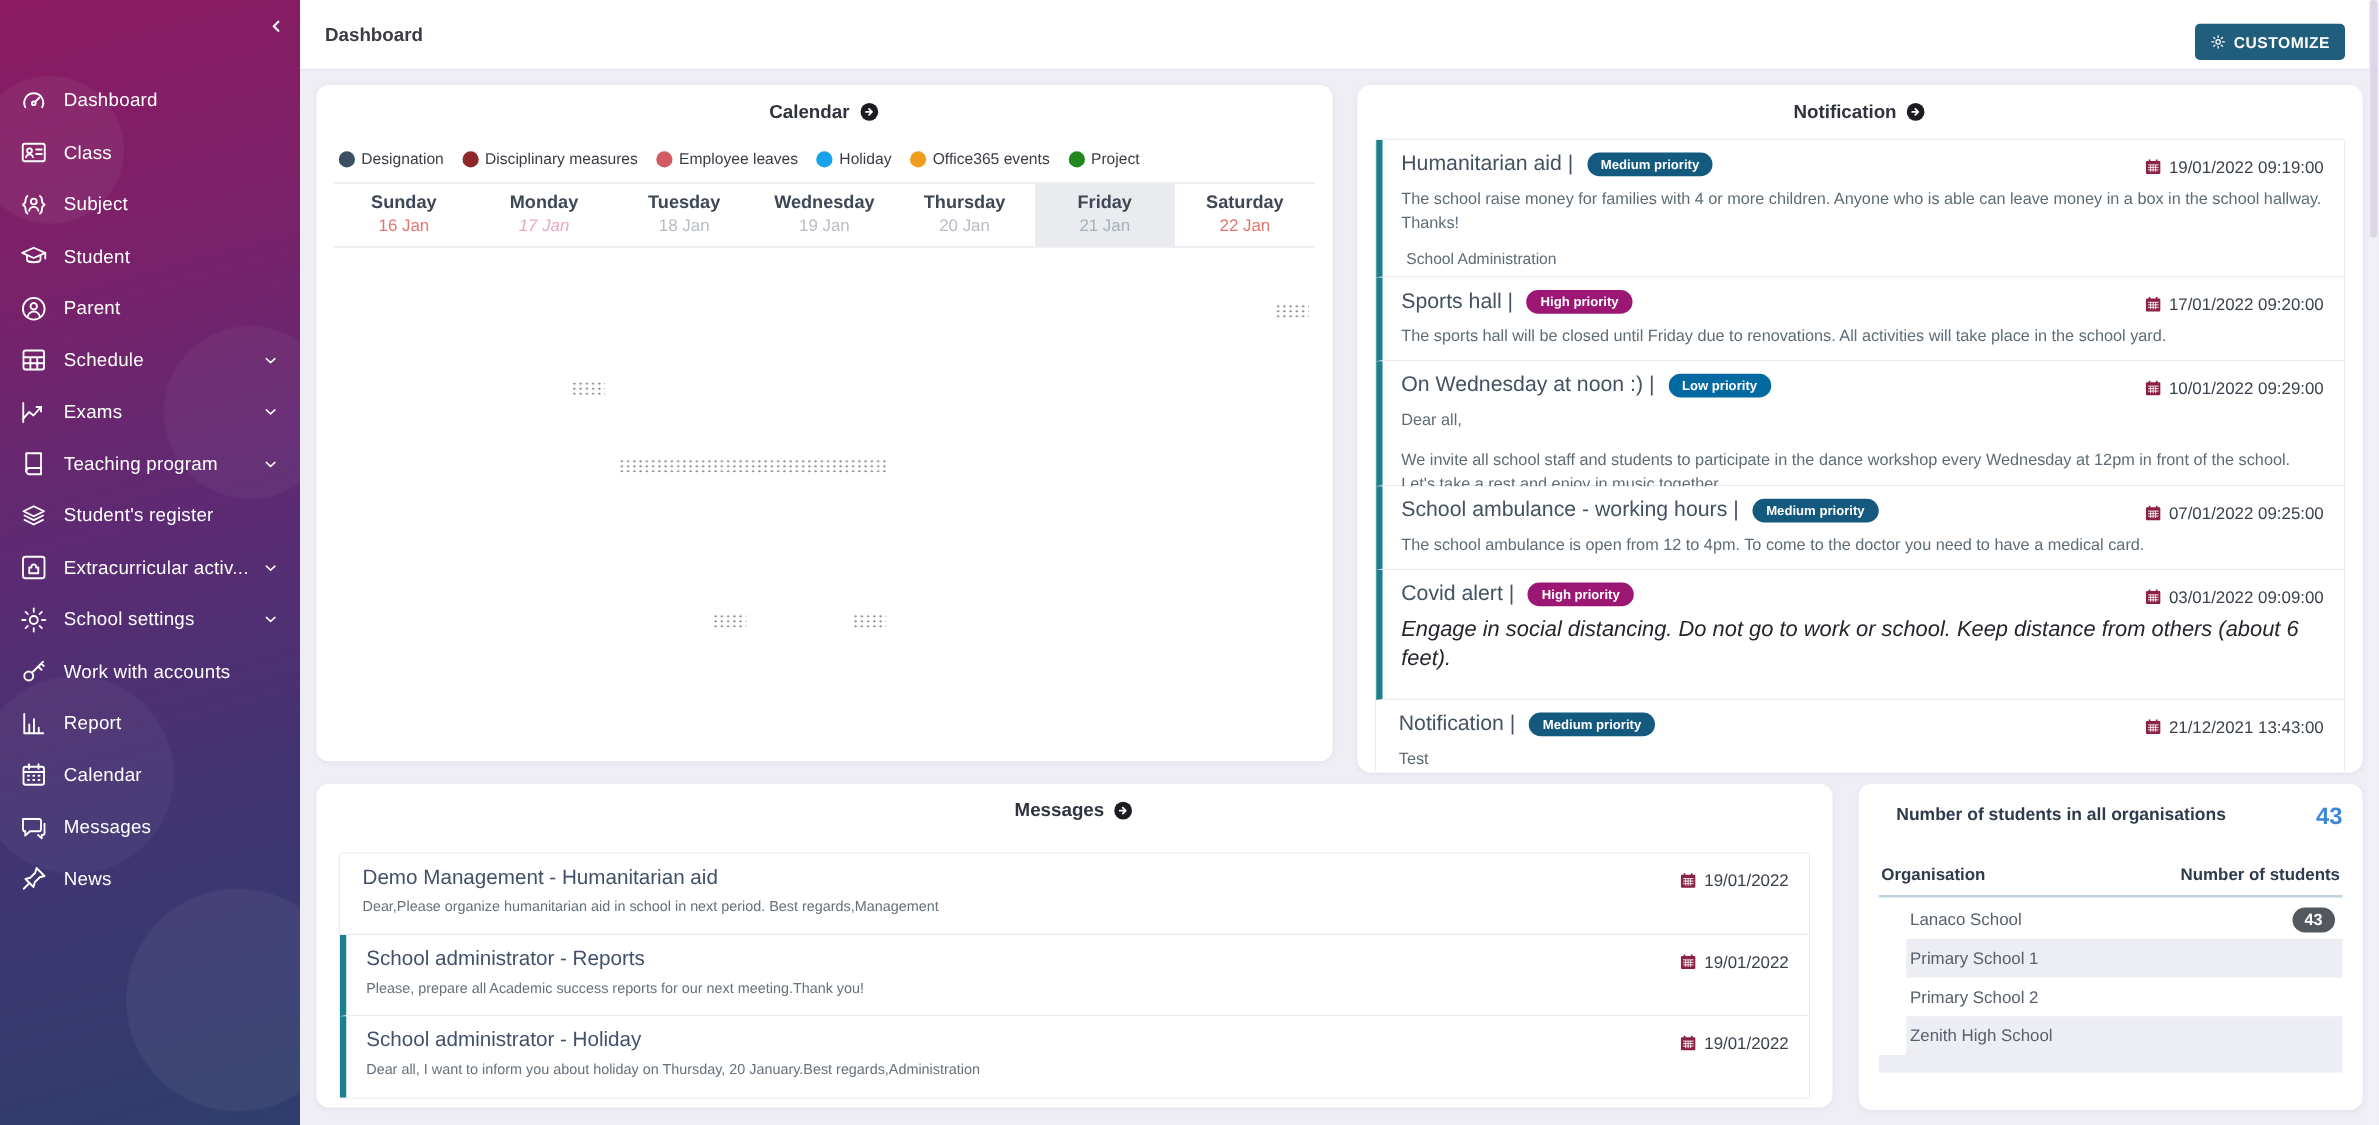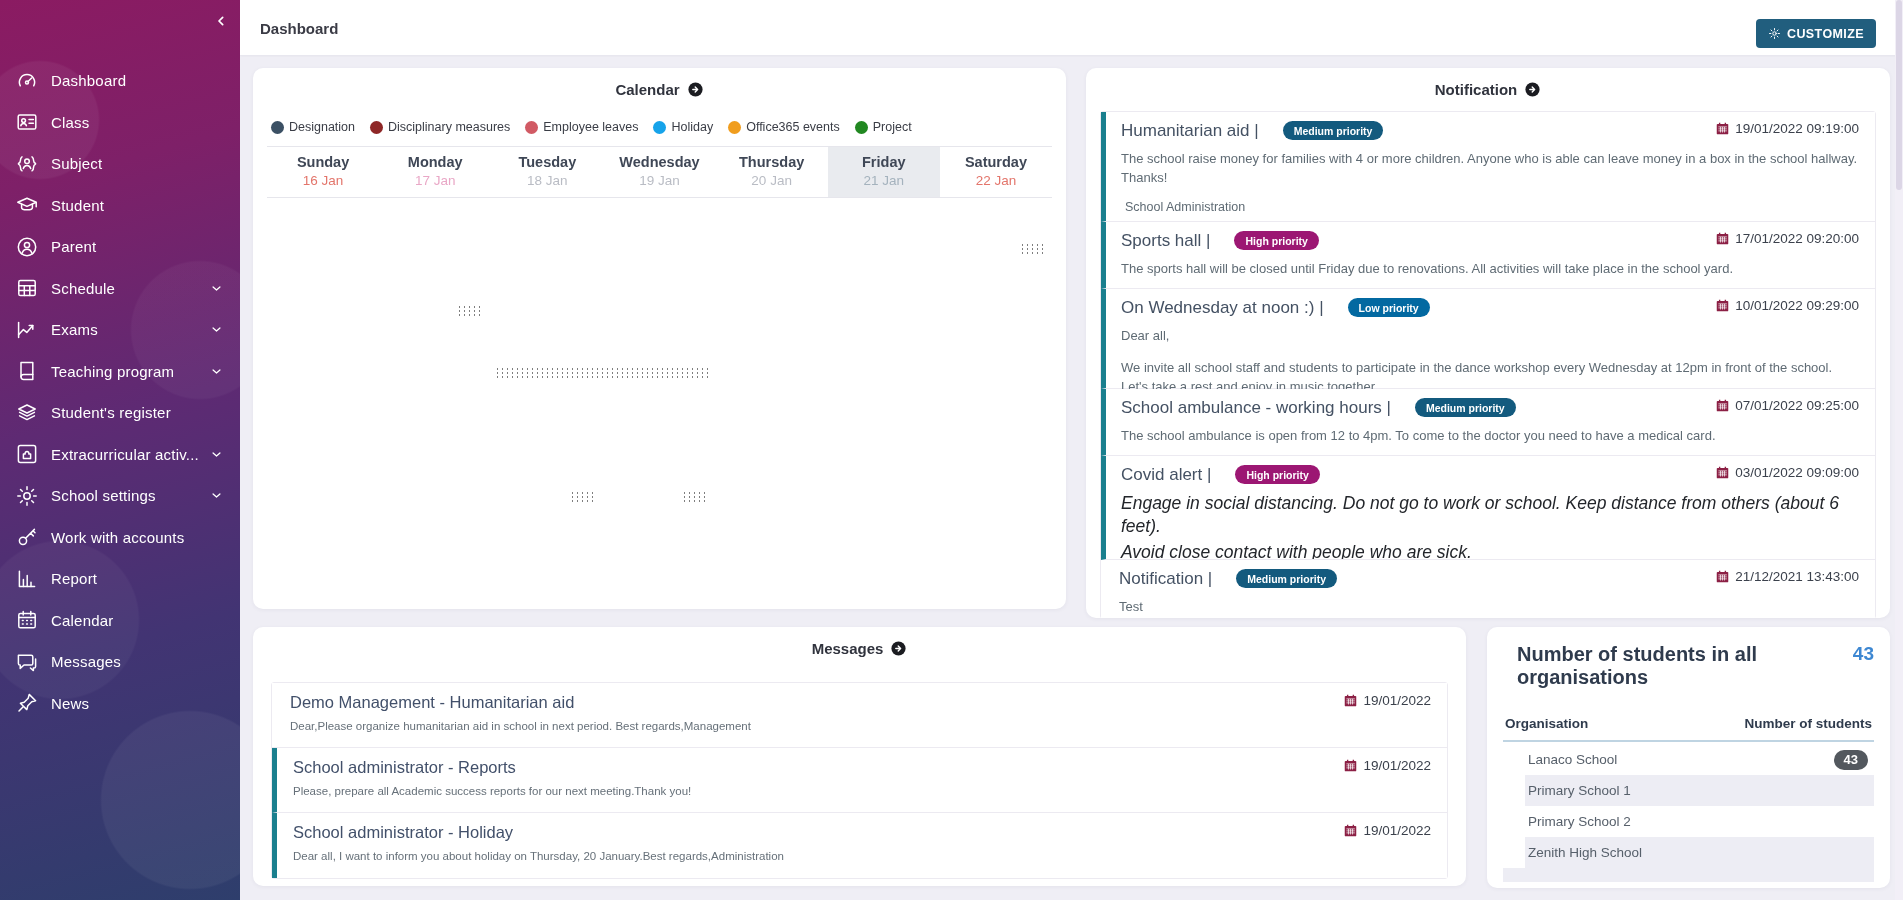--- a/index.html
+++ b/index.html
@@ -80,21 +80,21 @@
   #notification-card{ left:1086px; top:68px; width:804px; height:550px; padding:0 14px;}
   .n-list{ margin-top:13px; border:1px solid #eceaf1; border-radius:3px; background:#fff;}
   .n-item{ position:relative; border-bottom:1px solid #eceaf1; padding:9px 16px 6px 18px;
     background:#fff; cursor:pointer;}
   .n-item.accent{ border-left:5px solid #1a7f8e; padding-left:15px;}
   .n-item.h1{ height:110px;}
   .n-item.h66{ height:67px;}
   .n-item.h3{ height:100px;}
   .n-item.covid{ height:104px; overflow:hidden;}
   .n-item.hlast{ height:58px; border-bottom:none;}
-  .n-titlerow{ display:flex; align-items:flex-start; gap:24px;}
+  .n-titlerow{ display:flex; align-items:flex-end; gap:11px;}
   .n-title{ font-size:17px; color:#445163;}
   .pill{ border-radius:999px; padding:3.5px 11px; font-size:10.5px; font-weight:bold;
     color:#fff; white-space:nowrap;}
   .date-group{ margin-left:auto; display:flex; align-items:center; gap:5px;
     font-size:13.5px; color:#3b414c;}
   .cal-mini svg{ width:15px; height:15px;}
   .n-body{ font-size:13px; color:#5f6b74; margin-top:9px; line-height:1.45;}
   .n-body2{ font-size:13px; color:#5f6b74; margin-top:13px; line-height:1.45;}
   .covid .n-body,.covid .n-body2{ font-style:italic; font-size:17.5px; color:#23262b;
     line-height:1.32; margin-top:7px;}
@@ -107,21 +107,21 @@
   .m-item{ position:relative; height:65px; border-bottom:1px solid #eceaf1;
     padding:10px 16px 0 18px; background:#fff; cursor:pointer;}
   .m-item.accent{ border-left:5px solid #1a7f8e; padding-left:16px;}
   .m-item:last-child{ border-bottom:none;}
   .m-title{ font-size:16.5px; color:#42506a;}
   .m-body{ font-size:11.5px; color:#667079; margin-top:8px;}
 
   
   #students-card{ left:1487px; top:627px; width:403px; height:261px; padding:16px;}
   .s-titlerow{ display:flex; align-items:flex-start;}
-  .s-title{ font-size:20px; font-weight:bold; color:#2f3b4d; width:300px; padding-left:14px;}
+  .s-title{ font-size:14px; font-weight:bold; color:#2f3b4d; width:300px; padding-left:14px;}
   .s-total{ margin-left:auto; font-size:19px; font-weight:bold; color:#3d87d2;}
   .s-header{ display:flex; justify-content:space-between; margin-top:27px; padding:0 2px 9px 2px;
     font-size:13.5px; font-weight:bold; color:#2f3b4d; border-bottom:2px solid #bfd4e2;}
   .s-rows{ margin-top:2px;}
   .s-rows > div{ display:flex; justify-content:space-between; align-items:center;
     height:31px; padding:0 6px 0 3px; font-size:13.5px; color:#57606b; cursor:pointer;margin-left:22px;}
   .s-rows > div:nth-of-type(even){ background:#ededf4;}
   .s-badge{ background:#53585e; color:#fff; font-weight:bold; font-size:13px;
     border-radius:11px; padding:2.5px 10px;}
   .s-partial{ height:14px; background:#ededf4; margin-top:0;}
@@ -384,21 +384,21 @@
       </span>
     </div>
   <div class="dayhead">
 
   <div class="dh-cell">
         <div class="dh-name">Sunday</div>
         <div class="dh-date" style="color: rgb(227, 117, 107);">16 Jan</div>
       </div>
       <div class="dh-cell">
         <div class="dh-name">Monday</div>
-        <div class="dh-date" style="color: rgb(233, 167, 198);">17 Jan</div>
+        <div class="dh-date" style="color: rgb(233, 167, 198); font-style: italic;">17 Jan</div>
       </div>
       <div class="dh-cell">
         <div class="dh-name">Tuesday</div>
         <div class="dh-date" style="color: rgb(185, 188, 196);">18 Jan</div>
       </div>
       <div class="dh-cell">
         <div class="dh-name">Wednesday</div>
         <div class="dh-date" style="color: rgb(185, 188, 196);">19 Jan</div>
       </div>
       <div class="dh-cell">
@@ -589,21 +589,20 @@
               <svg viewBox="0 0 24 24">
                 <rect x="2.8" y="4.6" width="18.4" height="16.6" rx="1.4" fill="#8c2045"></rect>
                 <path d="M7.4 2.6v4M16.6 2.6v4" stroke="#8c2045" stroke-width="2.2" fill="none"></path>
                 <path d="M5.4 9.4h13.6M5.4 12.6h13.6M5.4 15.8h13.6M8.8 9.4v9M12 9.4v9M15.2 9.4v9" stroke="#fff" stroke-width="1.1" fill="none"></path>
               </svg>
             </span>
             <span>03/01/2022 09:09:00</span>
           </span>
         </div>
         <div class="n-body">Engage in social distancing. Do not go to work or school. Keep distance from others (about 6 feet).</div>
-        <div class="n-body2">Avoid close contact with people who are sick.</div>
 
       </div>
       <div class="n-item hlast">
         <div class="n-titlerow">
           <span class="n-title">Notification |</span>
           <span class="pill" style="background: rgb(19, 90, 126);">Medium priority</span>
           <span class="date-group">
             <span class="cal-mini">
               <svg viewBox="0 0 24 24">
                 <rect x="2.8" y="4.6" width="18.4" height="16.6" rx="1.4" fill="#8c2045"></rect>

